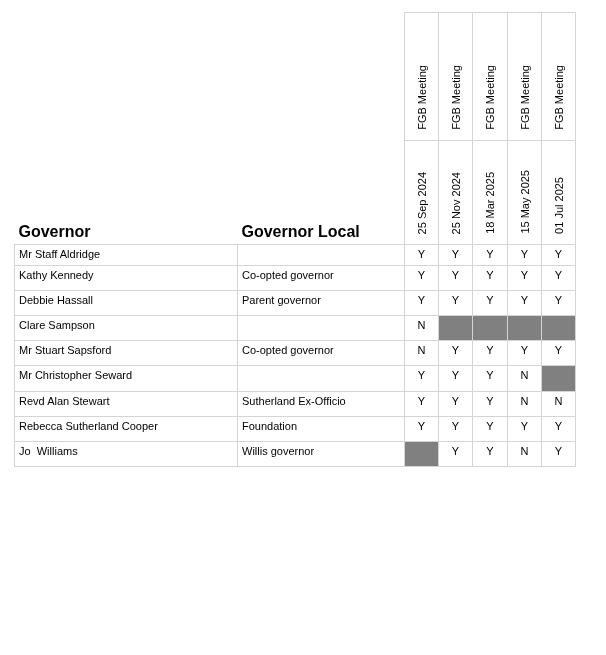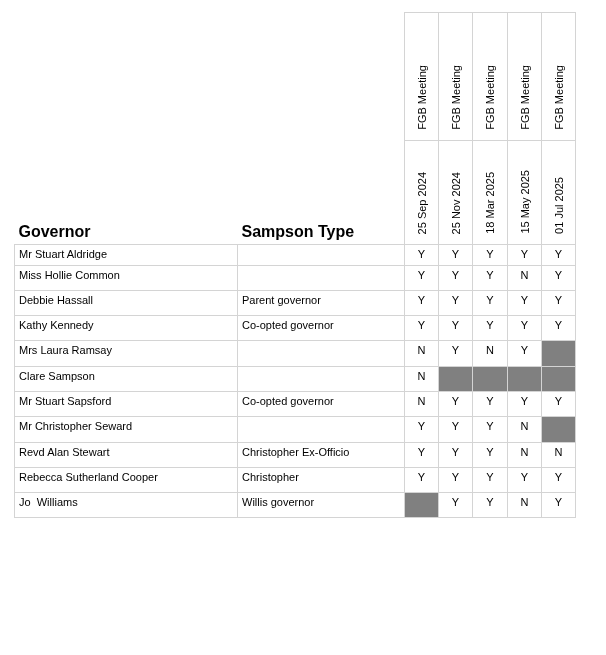--- a/index.html
+++ b/index.html
@@ -86,73 +86,55 @@
         <td class="hblank"></td>
         <td class="hblank"></td>
       <td class="mcell"><div class="vtext">FGB Meeting</div></td>
           <td class="mcell"><div class="vtext">FGB Meeting</div></td>
           <td class="mcell"><div class="vtext">FGB Meeting</div></td>
           <td class="mcell"><div class="vtext">FGB Meeting</div></td>
           <td class="mcell"><div class="vtext">FGB Meeting</div></td>
         </tr>
       <tr class="hrowB" id="meeting-date-row">
         <td class="hgov">Governor</td>
-        <td class="hgov">Sampson Type</td>
+        <td class="hgov">Governor Local</td>
       <td class="mcell"><div class="vtext">25 Sep 2024</div></td>
           <td class="mcell"><div class="vtext">25 Nov 2024</div></td>
           <td class="mcell"><div class="vtext">18 Mar 2025</div></td>
           <td class="mcell"><div class="vtext">15 May 2025</div></td>
           <td class="mcell"><div class="vtext">01 Jul 2025</div></td>
         </tr>
     </tbody>
     <tbody id="rows-body">
         <tr style="height: 21px;">
-          <td class="cname">Mr Stuart Aldridge</td>
+          <td class="cname">Mr Staff Aldridge</td>
           <td class="ctype"></td>
-          <td class="cval">Y</td>
-          <td class="cval">Y</td>
-          <td class="cval">Y</td>
-          <td class="cval">Y</td>
-          <td class="cval">Y</td>
-        </tr>
-        <tr style="height: 25px;">
-          <td class="cname">Miss Hollie Common</td>
-          <td class="ctype"></td>
-          <td class="cval">Y</td>
-          <td class="cval">Y</td>
-          <td class="cval">Y</td>
-          <td class="cval">N</td>
-          <td class="cval">Y</td>
-        </tr>
-        <tr style="height: 25px;">
-          <td class="cname">Debbie Hassall</td>
-          <td class="ctype">Parent governor</td>
           <td class="cval">Y</td>
           <td class="cval">Y</td>
           <td class="cval">Y</td>
           <td class="cval">Y</td>
           <td class="cval">Y</td>
         </tr>
         <tr style="height: 25px;">
           <td class="cname">Kathy Kennedy</td>
           <td class="ctype">Co-opted governor</td>
           <td class="cval">Y</td>
           <td class="cval">Y</td>
           <td class="cval">Y</td>
           <td class="cval">Y</td>
           <td class="cval">Y</td>
         </tr>
-        <tr style="height: 26px;">
-          <td class="cname">Mrs Laura Ramsay</td>
-          <td class="ctype"></td>
-          <td class="cval">N</td>
+        <tr style="height: 25px;">
+          <td class="cname">Debbie Hassall</td>
+          <td class="ctype">Parent governor</td>
           <td class="cval">Y</td>
-          <td class="cval">N</td>
           <td class="cval">Y</td>
-          <td class="cval gray"></td>
+          <td class="cval">Y</td>
+          <td class="cval">Y</td>
+          <td class="cval">Y</td>
         </tr>
         <tr style="height: 25px;">
           <td class="cname">Clare Sampson</td>
           <td class="ctype"></td>
           <td class="cval">N</td>
           <td class="cval gray"></td>
           <td class="cval gray"></td>
           <td class="cval gray"></td>
           <td class="cval gray"></td>
         </tr>
@@ -169,30 +151,30 @@
           <td class="cname">Mr Christopher Seward</td>
           <td class="ctype"></td>
           <td class="cval">Y</td>
           <td class="cval">Y</td>
           <td class="cval">Y</td>
           <td class="cval">N</td>
           <td class="cval gray"></td>
         </tr>
         <tr style="height: 25px;">
           <td class="cname">Revd Alan Stewart</td>
-          <td class="ctype">Christopher Ex-Officio</td>
+          <td class="ctype">Sutherland Ex-Officio</td>
           <td class="cval">Y</td>
           <td class="cval">Y</td>
           <td class="cval">Y</td>
           <td class="cval">N</td>
           <td class="cval">N</td>
         </tr>
         <tr style="height: 25px;">
           <td class="cname">Rebecca Sutherland Cooper</td>
-          <td class="ctype">Christopher</td>
+          <td class="ctype">Foundation</td>
           <td class="cval">Y</td>
           <td class="cval">Y</td>
           <td class="cval">Y</td>
           <td class="cval">Y</td>
           <td class="cval">Y</td>
         </tr>
         <tr style="height: 25px;">
           <td class="cname">Jo  Williams</td>
           <td class="ctype">Willis governor</td>
           <td class="cval gray"></td>

